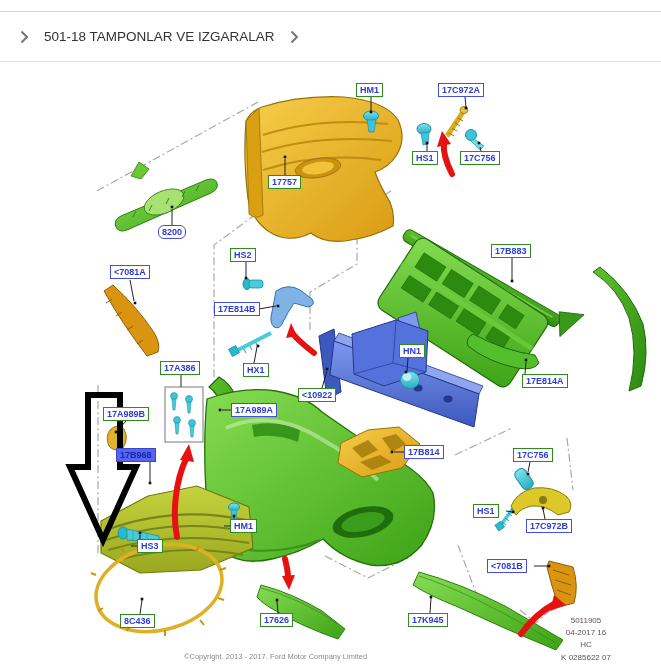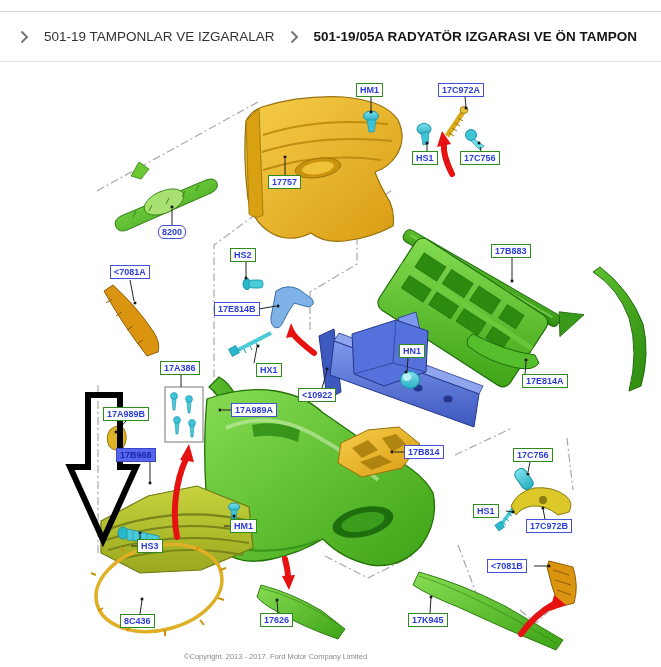--- a/index.html
+++ b/index.html
@@ -26,27 +26,26 @@
 <body>
 
 <div class="topstrip"></div>
 
 <div class="crumbbar">
   <span class="chev">
     <svg width="9" height="14" viewBox="0 0 9 14">
         <path d="M1.5,1.5 L7,7 L1.5,12.5" stroke="#767676" stroke-width="2" fill="none"></path>
       </svg>
   </span>
-  <span class="crumb">501-19 TAMPONLAR VE IZGARALAR</span>
+  <span class="crumb">501-18 TAMPONLAR VE IZGARALAR</span>
   <span class="chev">
     <svg width="9" height="14" viewBox="0 0 9 14">
         <path d="M1.5,1.5 L7,7 L1.5,12.5" stroke="#767676" stroke-width="2" fill="none"></path>
       </svg>
   </span>
-  <span class="crumb bold">501-19/05A RADYATÖR IZGARASI VE ÖN TAMPON</span>
 </div>
 
 <div class="diagram">
 
 <svg width="661" height="606" viewBox="0 62 661 606">
   <defs>
     <linearGradient id="gGold" x1="0" y1="0" x2="1" y2="1">
       <stop offset="0" stop-color="#F6CE4A"></stop>
           <stop offset="1" stop-color="#D99B12"></stop>
     </linearGradient>
@@ -359,36 +358,42 @@
       <div class="callout c-green" style="left: 356px; top: 21px;">HM1</div>
       <div class="callout c-blue" style="left: 438px; top: 21px;">17C972A</div>
       <div class="callout c-green" style="left: 412px; top: 89px;">HS1</div>
       <div class="callout c-green" style="left: 460px; top: 89px;">17C756</div>
       <div class="callout c-green" style="left: 268px; top: 113px;">17757</div>
       <div class="callout c-blue" style="left: 158px; top: 163px; border-radius: 6px;">8200</div>
       <div class="callout c-blue" style="left: 110px; top: 203px;">&lt;7081A</div>
       <div class="callout c-green" style="left: 230px; top: 186px;">HS2</div>
       <div class="callout c-blue" style="left: 214px; top: 240px;">17E814B</div>
       <div class="callout c-green" style="left: 491px; top: 182px; text-align: center;">17B883</div>
-      <div class="callout c-green" style="left: 256px; top: 301px; text-align: right;">HX1</div>
+      <div class="callout c-green" style="left: 243px; top: 301px; text-align: right;">HX1</div>
       <div class="callout c-green" style="left: 160px; top: 299px;">17A386</div>
       <div class="callout c-green" style="left: 298px; top: 326px;">&lt;10922</div>
       <div class="callout c-green" style="left: 399px; top: 282px;">HN1</div>
       <div class="callout c-green" style="left: 502px; top: 312px; margin-left: 20px;">17E814A</div>
       <div class="callout c-green" style="left: 103px; top: 345px;">17A989B</div>
       <div class="callout c-blue" style="left: 231px; top: 341px;">17A989A</div>
       <div class="callout c-sel" style="left: 116px; top: 386px;">17B968</div>
       <div class="callout c-blue" style="left: 404px; top: 383px;">17B814</div>
       <div class="callout c-green" style="left: 513px; top: 386px;">17C756</div>
       <div class="callout c-green" style="left: 473px; top: 442px;">HS1</div>
       <div class="callout c-blue" style="left: 526px; top: 457px;">17C972B</div>
       <div class="callout c-green" style="left: 230px; top: 457px;">HM1</div>
       <div class="callout c-green" style="left: 137px; top: 477px;">HS3</div>
       <div class="callout c-blue" style="left: 487px; top: 497px;">&lt;7081B</div>
       <div class="callout c-green" style="left: 120px; top: 552px;">8C436</div>
       <div class="callout c-green" style="left: 260px; top: 551px;">17626</div>
       <div class="callout c-green" style="left: 408px; top: 551px;">17K945</div>
     </div>
 
+<div class="plate">
+  <div>5011905</div>
+  <div>04-2017 16</div>
+  <div>HC</div>
+  <div>K 0285622 07</div>
+</div>
 
 <div class="copyright">©Copyright. 2013 - 2017. Ford Motor Company Limited</div>
 
 </div>
 
 </body></html>

